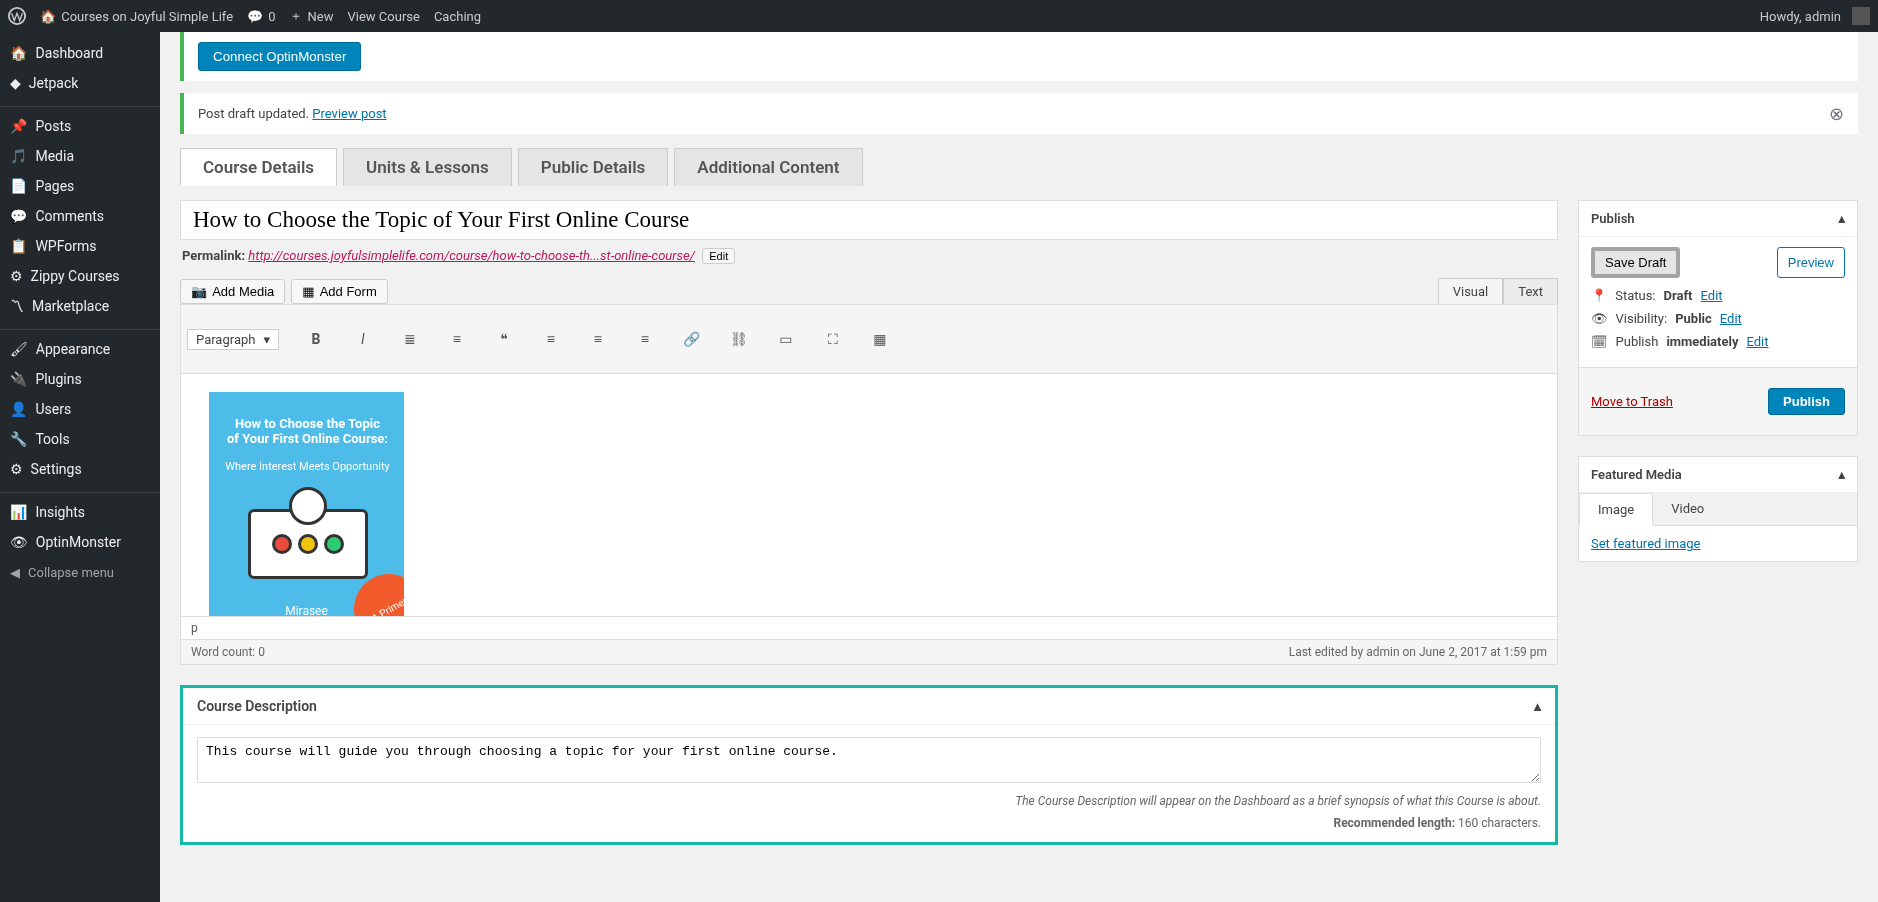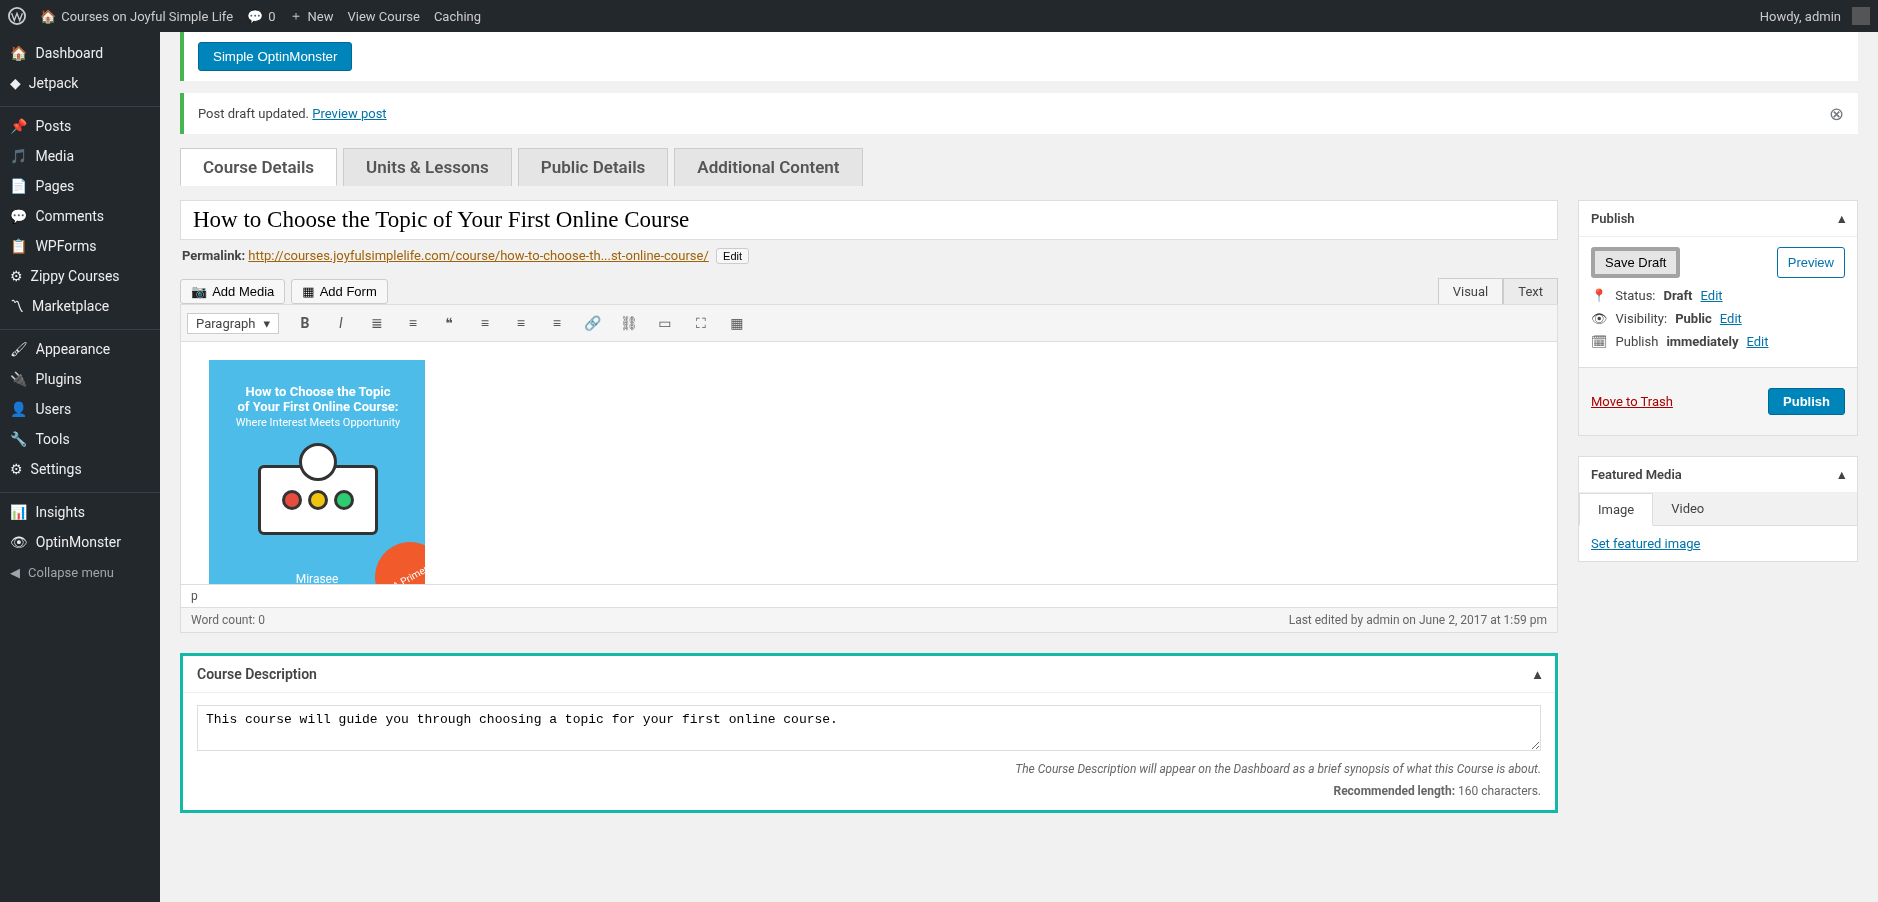--- a/index.html
+++ b/index.html
@@ -37,37 +37,37 @@
 
   
   .main-cols { display: flex; gap: 20px; align-items: flex-start; }
   .main-left { flex: 1; border-radius: 23px; }
   .main-right { width: 280px; }
 
   
   .title-box { background: #fff; border: 1px solid #ddd; padding: 4px 12px; }
   .title-input { width: 100%; border: none; font-size: 23px; padding: 2px 0; outline: none; font-family: Georgia, serif; }
   .permalink { margin: 8px 2px 14px 2px; font-size: 13px; }
-  .permalink a { color: #a16207; text-decoration: underline; }
+  .permalink a { color: #be185d; text-decoration: underline; font-style: italic; }
   .editbtn { font-size: 11px; padding: 1px 6px; background: #f7f7f7; border: 1px solid #ccc; border-radius: 3px; cursor: pointer; margin-left: 4px; }
 
   
   .ed-top { display: flex; justify-content: space-between; align-items: center; }
   .media-btns { display: flex; gap: 6px; }
   .mbtn { background: #f7f7f7; border: 1px solid #ccc; padding: 4px 10px; border-radius: 3px; font-size: 13px; cursor: pointer; display:flex; align-items:center; gap:5px; }
   .ed-tabs { display: flex; }
   .ed-tab { background: #ebebeb; border: 1px solid #ccc; border-bottom:none; padding: 5px 14px; font-size: 13px; cursor: pointer; }
   .ed-tab.active { background: #f5f5f5; }
 
-  .toolbar { background: #f5f5f5; border: 1px solid #ddd; border-bottom: none; padding: 4px 6px; display: flex; align-items: center; gap: 8px; }
+  .toolbar { background: #f5f5f5; border: 1px solid #ddd; border-bottom: none; padding: 20px 6px; display: flex; align-items: center; gap: 19px; }
   .tool { width: 28px; height: 28px; display: flex; align-items: center; justify-content: center; cursor: pointer; color: #555; font-size: 14px; }
   .para-select { border: 1px solid #ccc; background: #fff; padding: 2px 8px; font-size: 13px; margin-right: 4px; display:flex; align-items:center; gap:8px; cursor:pointer; }
 
   .editor { background: #fff; border: 1px solid #ddd; height: 244px; overflow: auto; padding: 18px 28px; position:relative; }
-  .course-card { width: 216px; height: 232px; background: #4dbce9; color: #fff; text-align: center; padding: 24px 14px 0 16px; font-size: 13px; position: relative; overflow:hidden; }
+  .course-card { width: 195px; height: 232px; background: #4dbce9; color: #fff; text-align: center; padding: 24px 14px 0 16px; font-size: 13px; position: relative; overflow:hidden; }
   .course-card b { display:block; }
   .card-orange { position:absolute; right:-20px; bottom:-20px; width:70px; height:70px; background:#f15a2b; border-radius:50%; color:#fff; display:flex; align-items:center; justify-content:center; font-size:10px; transform:rotate(-30deg);}
   .card-icons { margin-top:14px; display:flex; flex-direction:column; align-items:center; }
   .card-box { background:#fff; border:3px solid #333; border-radius:6px; width:120px; height:70px; display:flex; align-items:center; justify-content:center; gap:6px; position:relative;}
   .circle { width:20px; height:20px; border:3px solid #333; border-radius:50%; }
   .circle.r{ background:#e74c3c;} .circle.y{background:#f1c40f;} .circle.g{background:#2ecc71;}
   .clock { width:38px; height:38px; background:#fff; border:3px solid #333; border-radius:50%; position:relative; margin-bottom:-16px; z-index:2;}
   .mirasee { position:absolute; bottom:6px; left:0; right:0; text-align:center; font-size:12px;}
   .ed-status { border:1px solid #ddd; border-top:none; background:#fff; padding:4px 10px; font-size:12px; color:#555; }
   .ed-footer { background:#f5f5f5; border:1px solid #ddd; border-top:none; padding:5px 10px; font-size:12px; color:#666; display:flex; justify-content:space-between;}
@@ -204,21 +204,21 @@
         <span>OptinMonster</span>
       </div>
     <div class="collapse">
         <span>◀</span>
         <span>Collapse menu</span>
       </div>
   </div>
 
   <div class="content">
     <div class="banner-green">
-      <button class="connect-btn">Simple OptinMonster</button>
+      <button class="connect-btn">Connect OptinMonster</button>
     </div>
 
     <div class="notice">
       <div>
         <span>Post draft updated.</span>
         <a href="#">Preview post</a>
       </div>
       <span class="dismiss">⊗</span>
     </div>
 
@@ -278,21 +278,21 @@
           <div class="tool">⛓</div>
           <div class="tool">▭</div>
           <div class="tool">⛶</div>
           <div class="tool">▦</div>
         </div>
 
         <div class="editor">
           <div class="course-card">
             <b>How to Choose the Topic</b>
             <b>of Your First Online Course:</b>
-            <div style="font-size:11px;margin-top:2px;">Where Interest Meets Opportunity</div>
+            <div style="font-size:11px;margin-top:14px;">Where Interest Meets Opportunity</div>
             <div class="card-icons">
               <div class="clock"></div>
               <div class="card-box">
                 <div class="circle r"></div>
                   <div class="circle y"></div>
                   <div class="circle g"></div>
               </div>
             </div>
             <div class="mirasee">Mirasee</div>
             <div class="card-orange">

